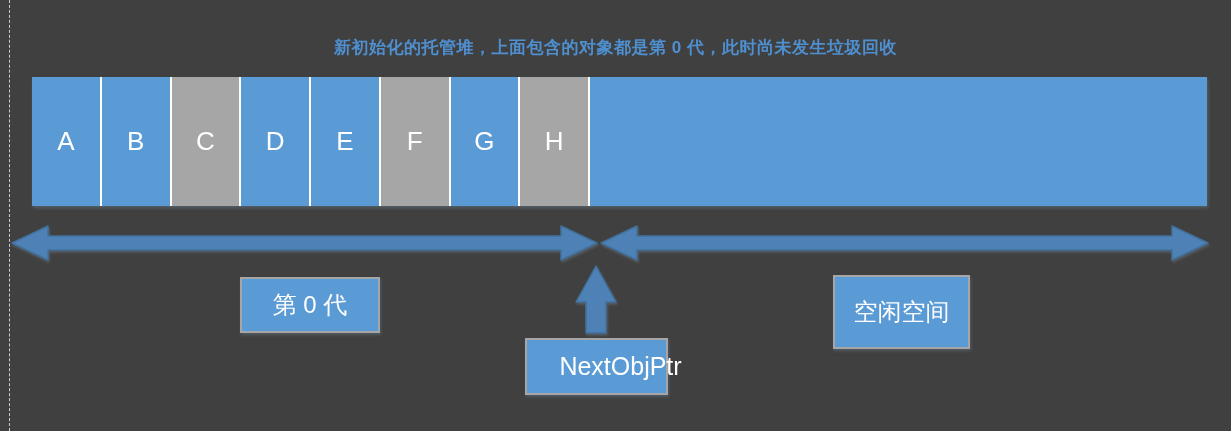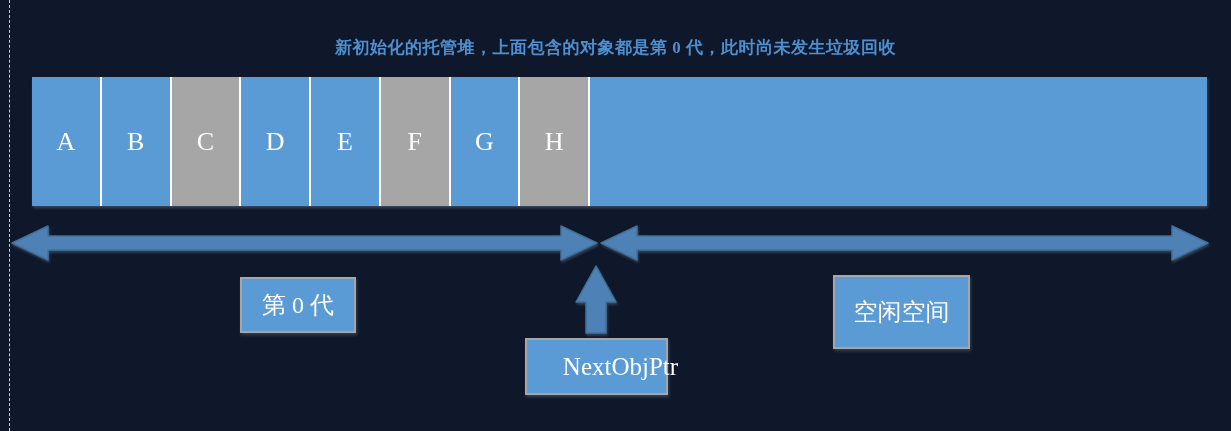--- a/index.html
+++ b/index.html
@@ -5,23 +5,22 @@
   html, body {
     margin: 0;
     padding: 0;
     background: #ffffff;
     font-family: "Liberation Sans", sans-serif;
   }
   .canvas {
     position: relative;
     width: 1231px;
     height: 431px;
-    background: #0f172a;
+    background: #404040;
     overflow: hidden;
-    font-family: Liberation Serif, serif;
   }
   .guide-line {
     position: absolute;
     left: 9px;
     top: 0;
     height: 431px;
     width: 0;
     border-left: 1px dashed #cccccc;
   }
   .diagram-title {
@@ -80,21 +79,21 @@
     box-sizing: border-box;
     background: var(--label-box-fill, #5B9BD5);
     border: 2px solid var(--label-box-border, #A6A6A6);
     color: var(--label-text, #ffffff);
     display: flex;
     align-items: center;
     justify-content: center;
     font-size: 24px;
     box-shadow: 1px 2px 3px rgba(110, 130, 150, 0.4);
   }
-  .gen0-box       { left: 240px; top: 277px; width: 116px; height: 56px; }
+  .gen0-box       { left: 240px; top: 277px; width: 140px; height: 56px; }
   .free-box       { left: 833px; top: 275px; width: 137px; height: 74px; }
   .nextobjptr-box { left: 525px; top: 338px; width: 143px; height: 57px; font-size: 25px; padding-left: 48px; }
 </style>
 </head>
 <body>
 
 <div class="canvas">
 
   <div class="guide-line"></div>
 

